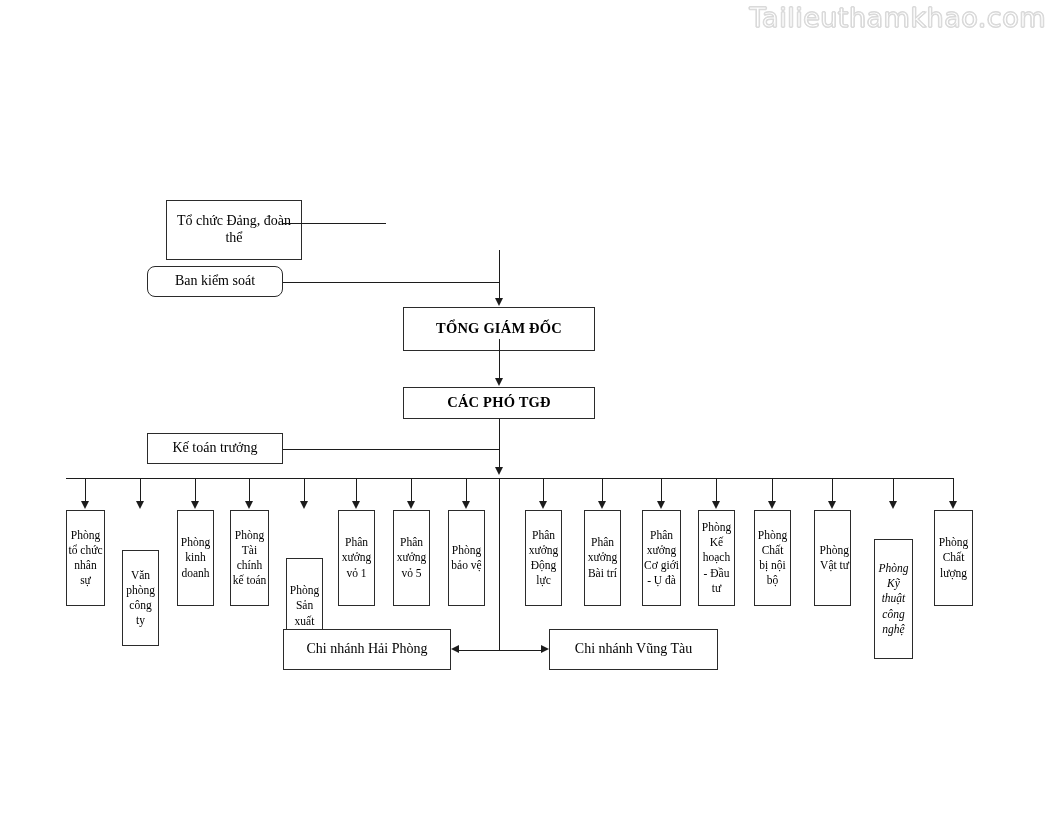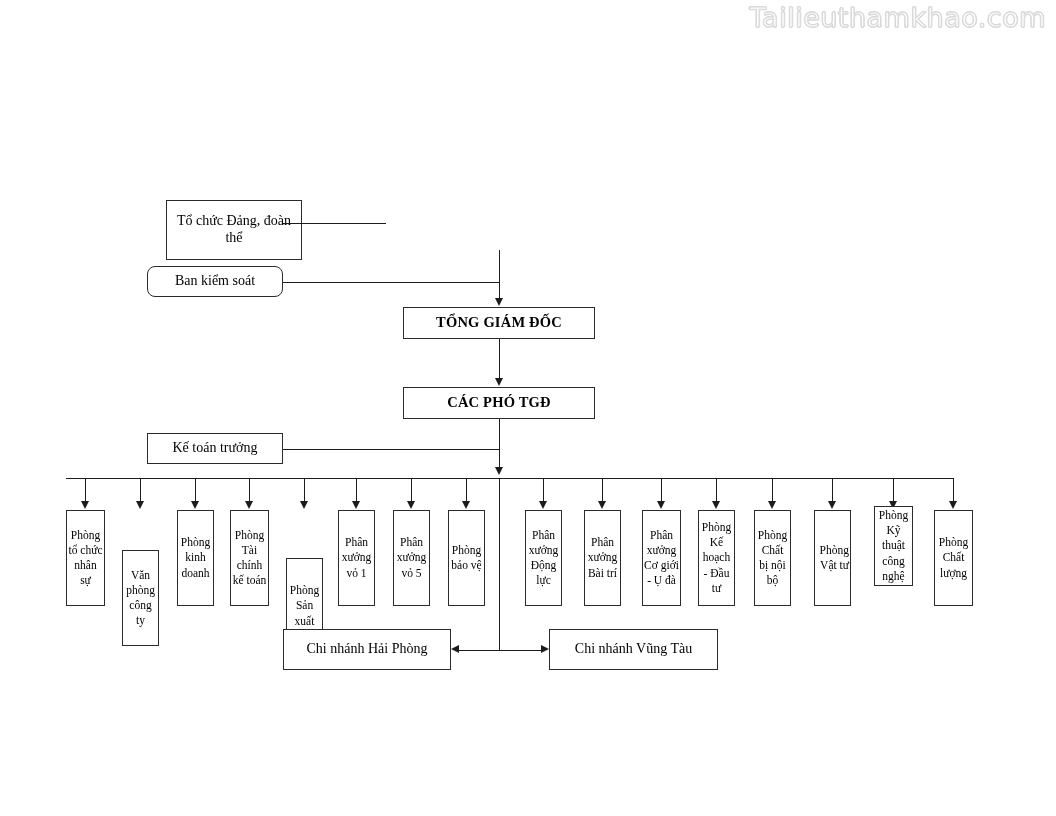--- a/index.html
+++ b/index.html
@@ -122,21 +122,21 @@
   <div class="watermark">Tailieuthamkhao.com</div>
 
 
   <div class="box plain" style="left:147px; top:200px; width:136px; height:60px;margin-left:19px;">Tổ chức Đảng, đoàn thể</div>
 
 
   <div class="ln hl" style="left:283px; top:223px; width:103px;"></div>
 
   <div class="box plain" style="left:147px; top:266px; width:136px; height:31px;border-radius:8px;">Ban kiểm soát</div>
 
-  <div class="box bold" style="left:403px; top:307px; width:192px; height:32px;">TỔNG GIÁM ĐỐC</div>
+  <div class="box bold" style="left:403px; top:307px; width:192px; height:44px;">TỔNG GIÁM ĐỐC</div>
 
   <div class="ln vl" style="left:499px; top:250px; width:1.4px; height:49px;"></div>
   <div class="arrow-down" style="left:494.5px; top:298px;"></div>
 
   <div class="ln hl" style="left:283px; top:282px; width:217px;"></div>
 
   <div class="box bold" style="left:403px; top:387px; width:192px; height:32px;">CÁC PHÓ TGĐ</div>
 
   <div class="ln vl" style="left:499px; top:339px; width:1.4px; height:40px;"></div>
   <div class="arrow-down" style="left:494.5px; top:378px;"></div>
@@ -193,21 +193,21 @@
       <div class="box dept" style="left: 286px; top: 510px; width: 37px; height: 96px; margin-top: 48px;">Phòng Sản xuất</div>
       <div class="box dept" style="left: 338px; top: 510px; width: 37px; height: 96px;">Phân xưởng vỏ 1</div>
       <div class="box dept" style="left: 393px; top: 510px; width: 37px; height: 96px;">Phân xưởng vỏ 5</div>
       <div class="box dept" style="left: 448px; top: 510px; width: 37px; height: 96px;">Phòng bảo vệ</div>
       <div class="box dept" style="left: 525px; top: 510px; width: 37px; height: 96px;">Phân xưởng Động lực</div>
       <div class="box dept" style="left: 584px; top: 510px; width: 37px; height: 96px;">Phân xưởng Bài trí</div>
       <div class="box dept" style="left: 642px; top: 510px; width: 39px; height: 96px;">Phân xưởng Cơ giới - Ụ đà</div>
       <div class="box dept" style="left: 698px; top: 510px; width: 37px; height: 96px;">Phòng Kế hoạch - Đầu tư</div>
       <div class="box dept" style="left: 754px; top: 510px; width: 37px; height: 96px;">Phòng Chất bị nội bộ</div>
       <div class="box dept" style="left: 814px; top: 510px; width: 37px; height: 96px; text-align: right;">Phòng Vật tư</div>
-      <div class="box dept" style="left: 874px; top: 506px; width: 39px; height: 80px;">Phòng Kỹ thuật công nghệ</div>
+      <div class="box dept" style="left: 874px; top: 539px; width: 39px; height: 120px; font-style: italic;">Phòng Kỹ thuật công nghệ</div>
       <div class="box dept" style="left: 934px; top: 510px; width: 39px; height: 96px;">Phòng Chất lượng</div>
     </div>
 
   <div class="ln vl" style="left:499px; top:478px; width:1.4px; height:172px;"></div>
 
   <div class="box branch" style="left:283px; top:629px; width:168px; height:41px;">Chi nhánh Hải Phòng</div>
 
   <div class="box branch" style="left:549px; top:629px; width:169px; height:41px;">Chi nhánh Vũng Tàu</div>
 
   <div class="ln hl" style="left:455px; top:649.5px; width:45px;"></div>

